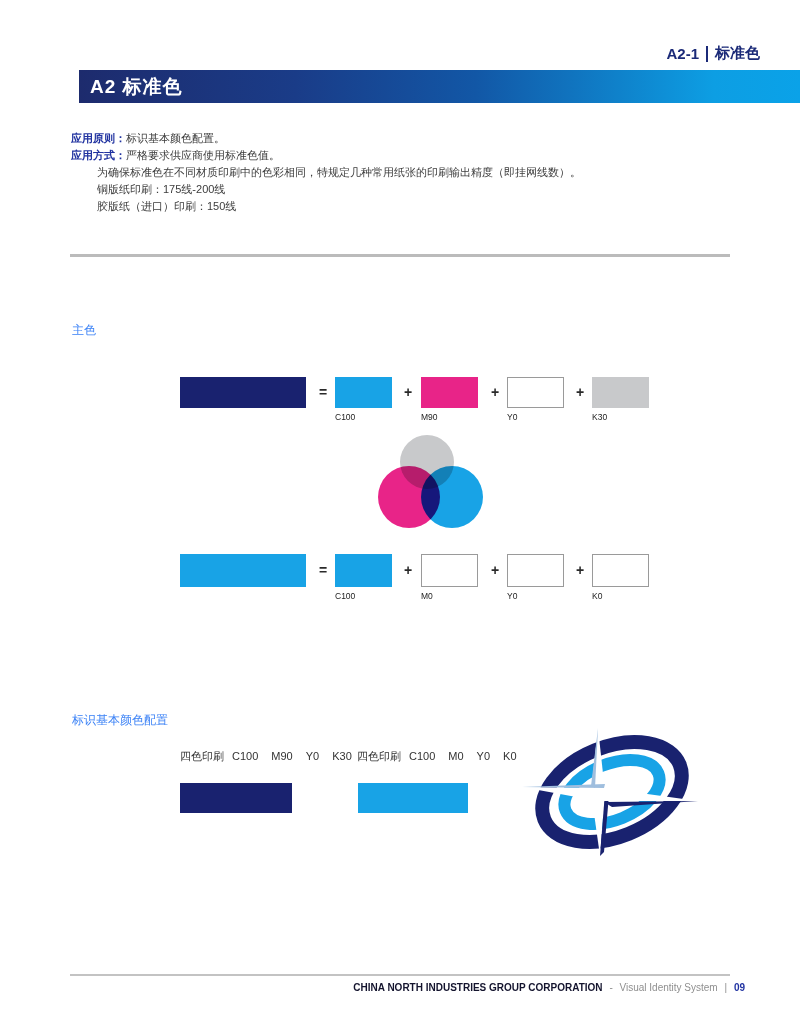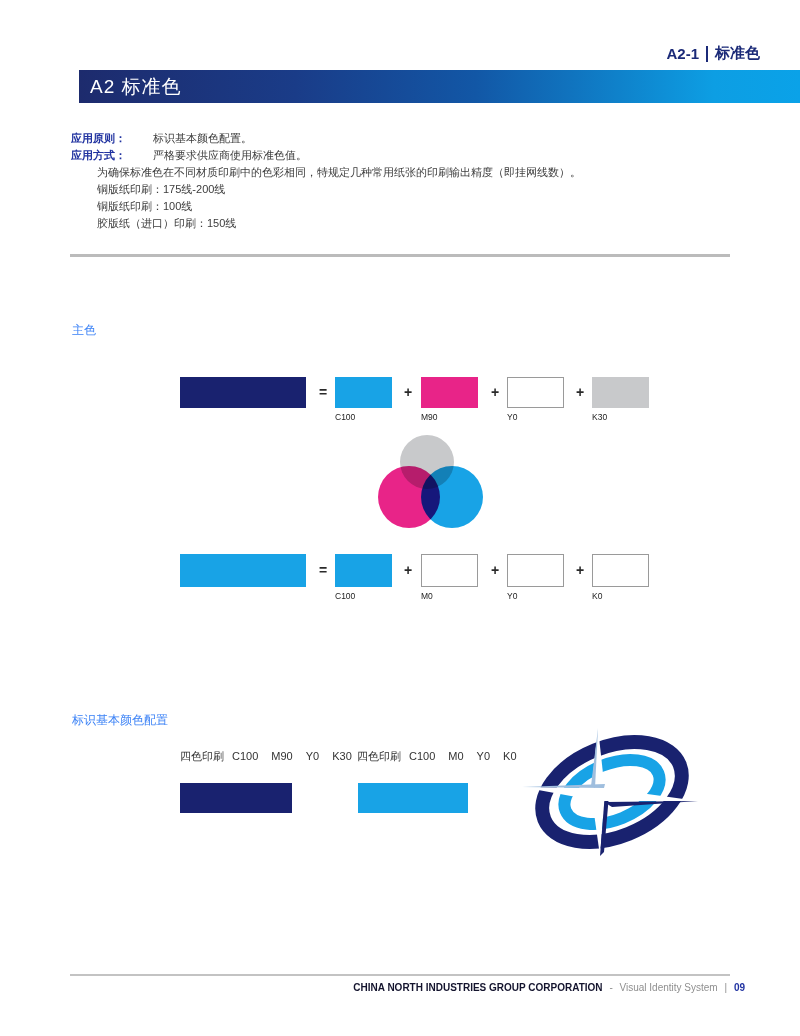--- a/index.html
+++ b/index.html
@@ -9,25 +9,25 @@
     font-family:"Liberation Sans","DejaVu Sans",sans-serif;
     color:#3c3c3c;
   }
   
   .header-tab{position:absolute;top:44px;right:40px;display:flex;align-items:center;
     font-weight:bold;font-size:15px;color:#1b2a78;}
   .header-tab .vdiv{width:2px;height:16px;background:#1b2a78;margin:0 7px;}
   .title-bar{position:absolute;top:70px;left:79px;width:721px;height:33px;
     background:linear-gradient(90deg,#1d2b6d 0%,#1a3c88 30%,#1257a6 55%,#0d9ee3 88%,#0aa2e8 100%);
     display:flex;align-items:center;}
-  .title-bar .title{color:#ffffff;font-weight:normal;font-size:19px;padding-left:11px;letter-spacing:1px;}
+  .title-bar .title{color:#ffffff;font-weight:bold;font-size:19px;padding-left:11px;letter-spacing:1px;}
   
   .intro{position:absolute;top:130px;left:71px;font-size:11px;line-height:17px;}
   .intro .lbl{color:#2133a0;font-weight:bold;}
-  .intro .row{display:flex;gap:27px;}
+  .intro .row{display:flex;}
   .intro .notes{margin-left:26px;}
   .divider{position:absolute;top:254px;left:70px;width:660px;height:3px;background:#bbbbbb;}
   
   .sec-label{position:absolute;font-size:12px;color:#3b82f6;}
   
   .bar,.sw{position:absolute;height:31px;}
   .navy-bg{background:#19226f;}
   .cyan-bg{background:#18a3e6;}
   .magenta-bg{background:#e82488;}
   .gray-bg{background:#c8c9cb;}
@@ -75,21 +75,20 @@
       <span class="lbl">应用原则：</span>
       <span>标识基本颜色配置。</span>
     </div>
     <div class="row">
       <span class="lbl">应用方式：</span>
       <span>严格要求供应商使用标准色值。</span>
     </div>
     <div class="notes">
       <div>为确保标准色在不同材质印刷中的色彩相同，特规定几种常用纸张的印刷输出精度（即挂网线数）。</div>
       <div>铜版纸印刷：175线-200线</div>
-      <div>铜版纸印刷：100线</div>
       <div>胶版纸（进口）印刷：150线</div>
     </div>
   </div>
 
   <div class="divider"></div>
 
   <div class="sec-label" style="top:322px;left:72px;">主色</div>
 
   <div class="bar navy-bg" style="top:377px;left:180px;width:126px;"></div>
   <span class="op" style="top:384px;left:313px;">=</span>

